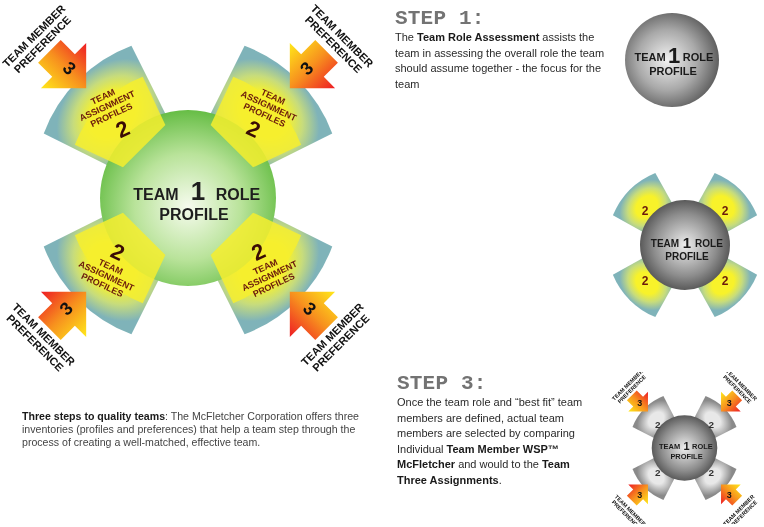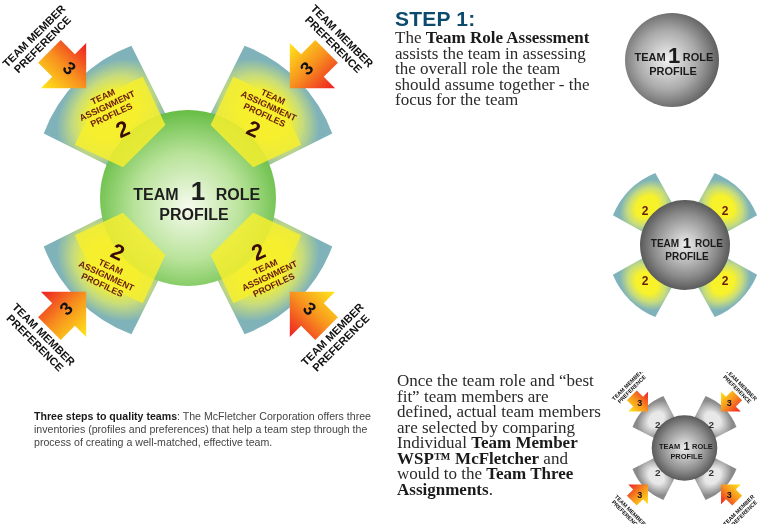--- a/index.html
+++ b/index.html
@@ -1,22 +1,22 @@
 <!DOCTYPE html>
 <html><head>
 <meta charset="utf-8">
 <style>
   html, body { margin:0; padding:0; background:#ffffff; }
   body { width:764px; height:527px; position:relative; overflow:hidden; font-family:"Liberation Sans", sans-serif; color:#222; }
   .abs { position:absolute; }
   svg text { font-family:"Liberation Sans", sans-serif; font-weight:bold; }
-  .step-title { font-family:Liberation Sans, sans-serif; font-weight:bold; font-size:21px; line-height:22px; color:#0c4a6e; letter-spacing:0.2px; }
-  .step-body { font-size:17px; line-height:15.5px; color:#2a2a2a;font-family:Liberation Serif, serif; }
+  .step-title { font-family:Liberation Mono, monospace; font-weight:bold; font-size:21px; line-height:22px; color:#737373; letter-spacing:0.2px; }
+  .step-body { font-size:11px; line-height:15.5px; color:#2a2a2a; }
   .step-body b { color:#1a1a1a; }
-  .caption { font-size:10.6px; line-height:13px; color:#444;margin-left:12px; }
+  .caption { font-size:10.6px; line-height:13px; color:#444; }
   .caption b { color:#1a1a1a; }
 </style>
 </head>
 <body>
 
 <svg width="0" height="0" style="position:absolute">
   <defs>
     <radialGradient id="gGreen" cx="50%" cy="55%" r="55%">
       <stop offset="0%" stop-color="#f6fbee"></stop>
       <stop offset="55%" stop-color="#b9e39a"></stop>
@@ -151,20 +151,21 @@
   <div class="step-title">STEP 1:</div>
   <div class="step-body">
     <span>The </span><b>Team Role Assessment</b><span> assists the team in assessing the overall role the team should assume together - the focus for the team</span>
   </div>
 </div>
 
 <div class="abs" style="left:395px;top:179px;width:215px;">
 </div>
 
 <div class="abs" style="left:397px;top:373px;width:205px;">
+  <div class="step-title">STEP 3:</div>
   <div class="step-body">
     <span>Once the team role and “best fit” team members are defined, actual team members are selected by comparing Individual </span><b>Team Member WSP™ McFletcher</b><span> and would to the </span><b>Team Three Assignments</b><span>.</span>
   </div>
 </div>
 
 <svg class="abs" style="left:622px;top:10px" width="100" height="100" viewBox="0 0 100 100">
   <circle cx="50" cy="50" r="47" fill="url(#gGray)"></circle>
   <g fill="#1a1a1a">
     <text x="28" y="51" font-size="11" text-anchor="middle">TEAM</text>
     <text x="52" y="53" font-size="22" text-anchor="middle">1</text>

